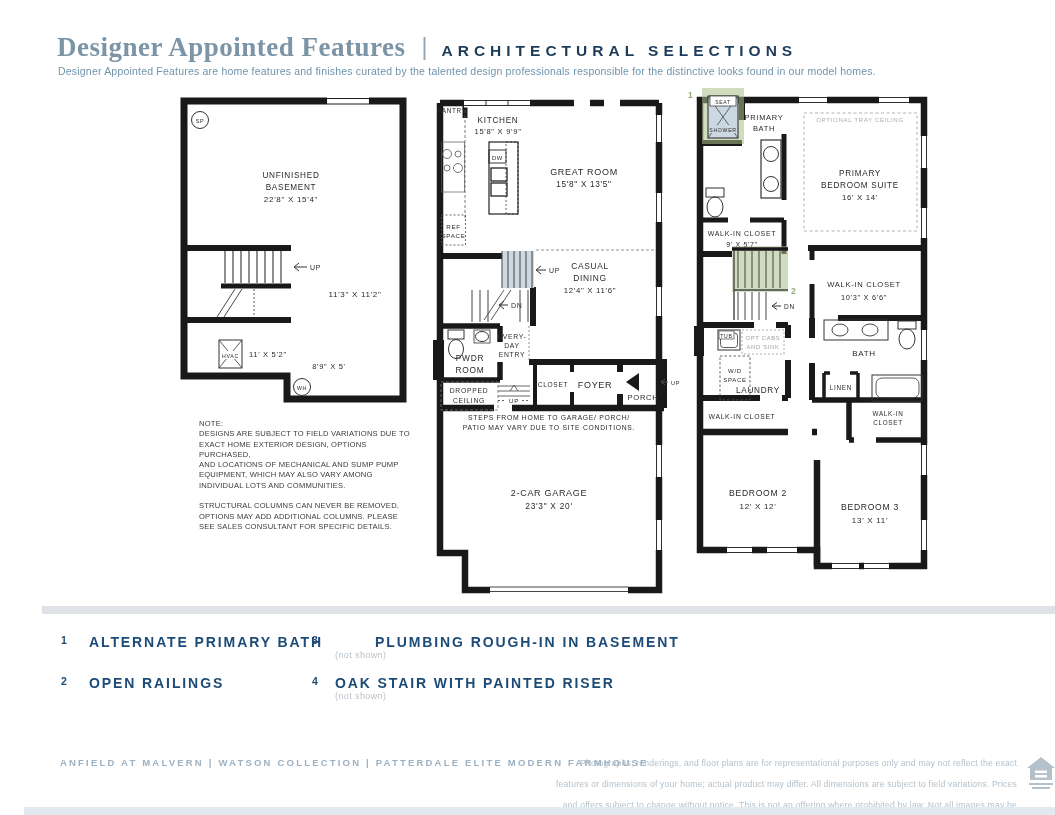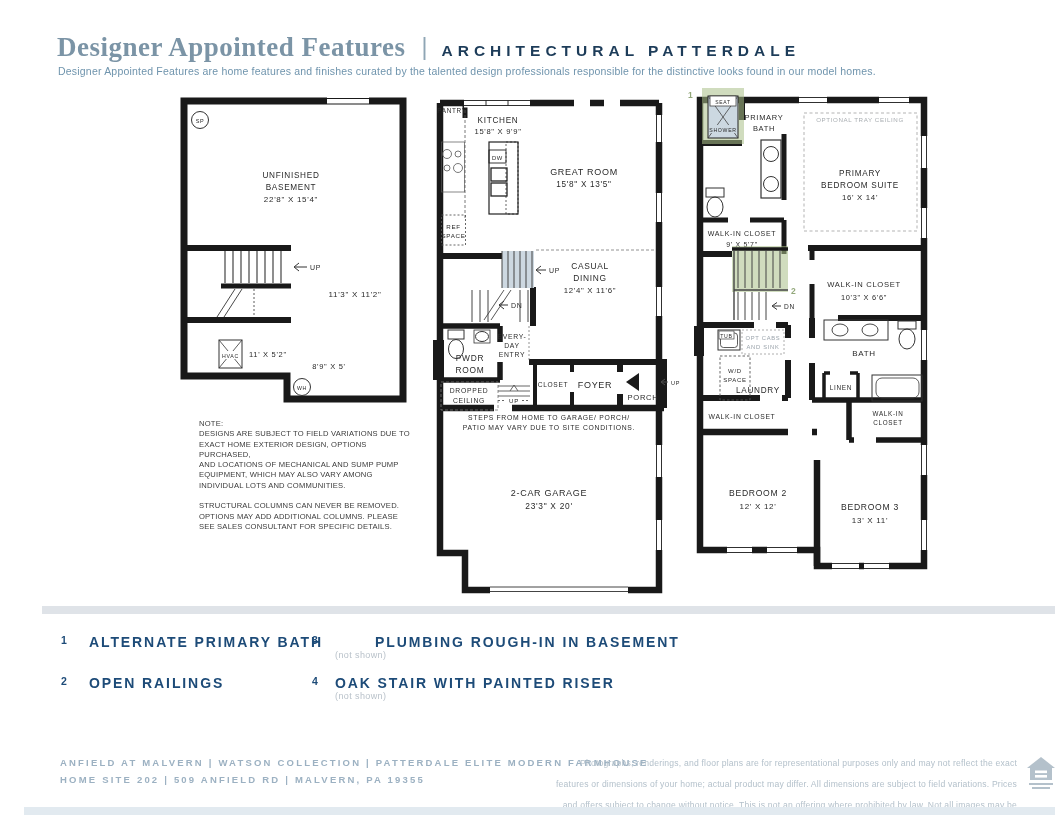--- a/index.html
+++ b/index.html
@@ -40,21 +40,21 @@
   .bottom-strip { position:absolute; left:0; bottom:0; width:1055px; height:8px; background:#e2eaf0; }
 </style>
 </head>
 <body>
 
 <div id="page">
 
   <div class="header">
     <span class="title-serif">Designer Appointed Features</span>
     <span class="title-div">|</span>
-    <span class="title-caps">ARCHITECTURAL PATTERDALE</span>
+    <span class="title-caps">ARCHITECTURAL SELECTIONS</span>
   </div>
   <div class="tagline">Designer Appointed Features are home features and finishes curated by the talented design professionals responsible for the distinctive looks found in our model homes.</div>
 
   <svg class="plan" style="left:153px; top:96px;" width="237" height="312" viewBox="0 0 237 312">
     <g stroke="#191919" fill="none">
       <path d="M 7,5 H 226 V 303 H 110 V 280 H 7 Z" stroke-width="7"></path>
       <path d="M 7,152 H 114" stroke-width="6"></path>
       <path d="M 44,190 H 114" stroke-width="5"></path>
       <path d="M 7,224 H 114" stroke-width="6"></path>
     </g>
@@ -363,21 +363,20 @@
     <span class="lg-label" style="left:65px;  top:675px;">OPEN RAILINGS</span>
     <span class="lg-num" style="left:288px; top:634px;">3</span>
     <span class="lg-label" style="left:311px; top:634px;padding-left:40px;">PLUMBING ROUGH-IN IN BASEMENT</span>
     <span class="lg-note" style="left:311px; top:650px;">(not shown)</span>
     <span class="lg-num" style="left:288px; top:675px;">4</span>
     <span class="lg-label" style="left:311px; top:675px;">OAK STAIR WITH PAINTED RISER</span>
     <span class="lg-note" style="left:311px; top:691px;">(not shown)</span>
   </div>
 
   <div class="ft-line" style="top:757px;">ANFIELD AT MALVERN   |   WATSON COLLECTION   |  PATTERDALE ELITE MODERN FARMHOUSE</div>
-  <div class="ft-line" style="top:774px;">HOME SITE 202   |   509 ANFIELD RD   |   MALVERN, PA 19355</div>
   <div class="ft-disc">Photographs, renderings, and floor plans are for representational purposes only and may not reflect the exact features or dimensions of your home; actual product may differ. All dimensions are subject to field variations. Prices and offers subject to change without notice. This is not an offering where prohibited by law. Not all images may be shown. See online or onsite Sales Consultants for details.</div>
 
   <svg class="eh" width="32" height="36" viewBox="0 0 32 36">
     <polygon points="16,2 30,13 2,13" fill="#b4c1cb"></polygon>
     <rect x="5" y="13" width="22" height="12" fill="#b4c1cb"></rect>
     <rect x="10" y="15.5" width="12" height="2.6" fill="#fff"></rect>
     <rect x="10" y="20" width="12" height="2.6" fill="#fff"></rect>
     <rect x="4" y="28" width="24" height="2" fill="#b4c1cb"></rect>
     <rect x="7" y="32" width="18" height="2" fill="#b4c1cb"></rect>
   </svg>

